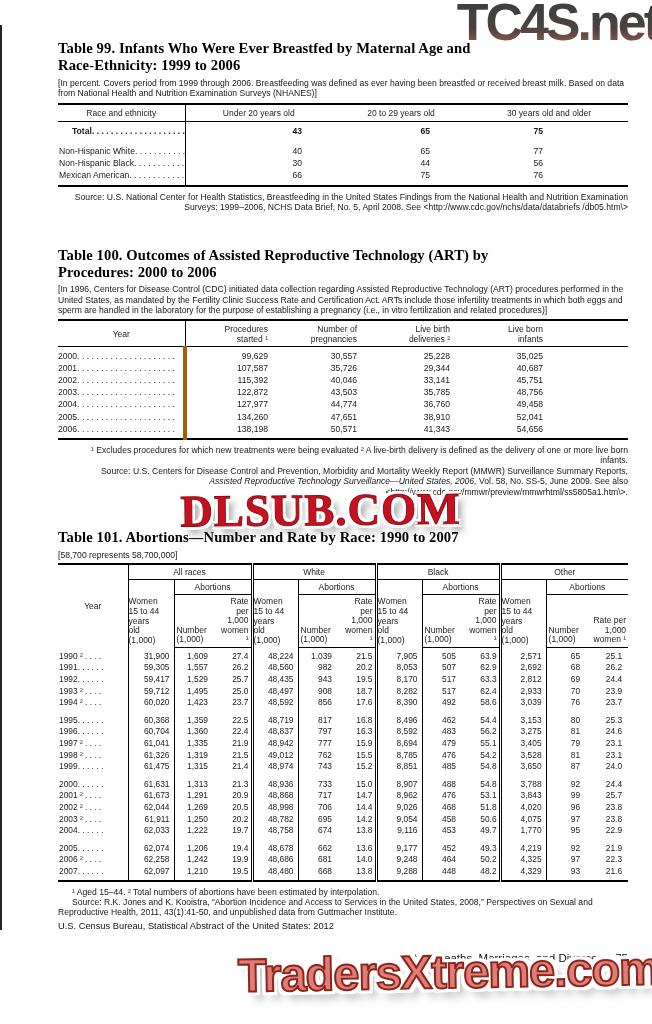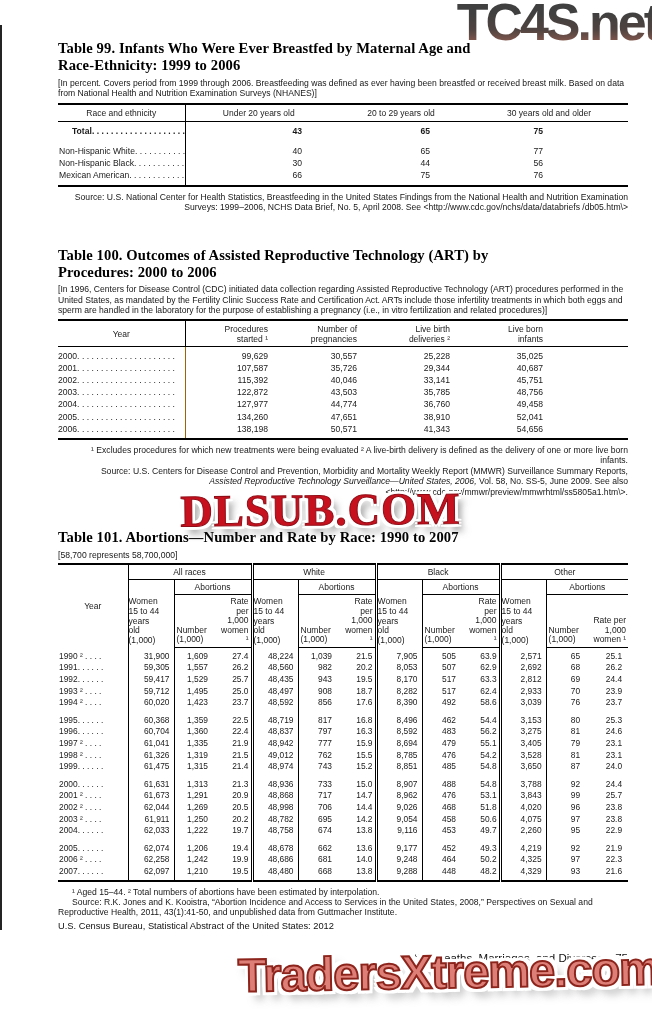--- a/index.html
+++ b/index.html
@@ -38,21 +38,21 @@
   .t99 tr.gap-top td{ padding-top:7px; }
   .t99 tbody tr:last-child td{ padding-bottom:3px; }
 
   
   .t100{ margin-top:3px; }
   .t100 col.c-lbl{ width:127px; } .t100 col.c0{ width:105px; } .t100 col.c1{ width:90px; }
   .t100 col.c2{ width:90px; } .t100 col.c3{ width:158px; }
   .t100 thead th{ border-bottom:1px solid #000; padding:3px 0 2px; white-space:pre-line; }
   .t100 thead th.lblh{ border-right:1px solid #000; text-align:center; vertical-align:middle; }
   .t100 thead th.num{ text-align:right; }
-  .t100 td.lbl{ white-space:nowrap; overflow:hidden; border-right:1px solid #a16207; line-height:12.2px; }
+  .t100 td.lbl{ white-space:nowrap; overflow:hidden; border-right:4px solid #a16207; line-height:12.2px; }
   .t100 td.num{ text-align:right; line-height:12.2px; }
   .t100 .c0{ padding-right:22px; } .t100 .c1{ padding-right:23px; }
   .t100 .c2{ padding-right:20px; } .t100 .c3{ padding-right:85px; }
   .t100 tbody tr:first-child td{ padding-top:3px; }
   .t100 tbody tr:last-child td{ padding-bottom:3px; }
 
   
   .t101{ margin-top:3px; font-size:8.4px; }
   .t101 col.c-yr{ width:70px; }
   .t101 col.cw{ width:46px; } .t101 col.cn{ width:42px; } .t101 col.cr{ width:36px; } .t101 col.cr-last{ width:40px; }
@@ -551,21 +551,21 @@
             <td class="yr">2004. . . . . .</td>
             <td class="w sl">62,033</td>
             <td class="n sl">1,222</td>
             <td class="r">19.7</td>
             <td class="w gs">48,758</td>
             <td class="n sl">674</td>
             <td class="r">13.8</td>
             <td class="w gs">9,116</td>
             <td class="n sl">453</td>
             <td class="r">49.7</td>
-            <td class="w gs">2,260</td>
+            <td class="w gs">1,770</td>
             <td class="n sl">95</td>
             <td class="r last">22.9</td>
           </tr>
           <tr class="gap-top">
             <td class="yr">2005. . . . . .</td>
             <td class="w sl">62,074</td>
             <td class="n sl">1,206</td>
             <td class="r">19.4</td>
             <td class="w gs">48,678</td>
             <td class="n sl">662</td>

